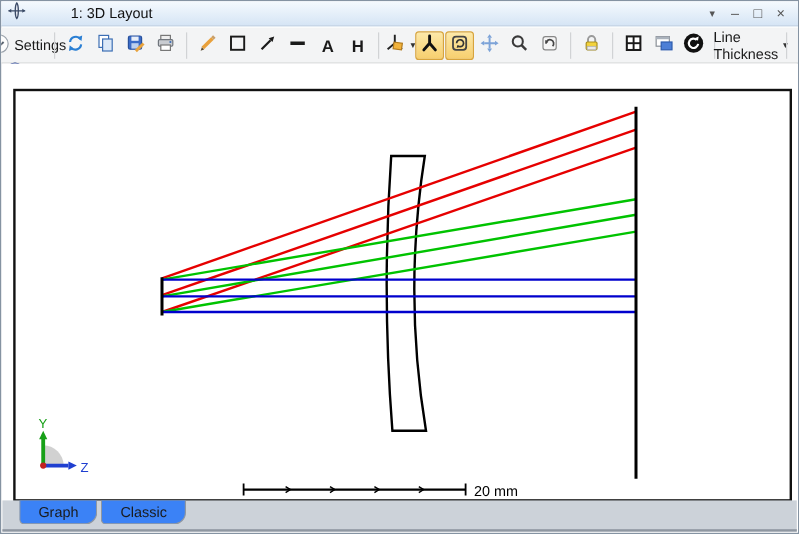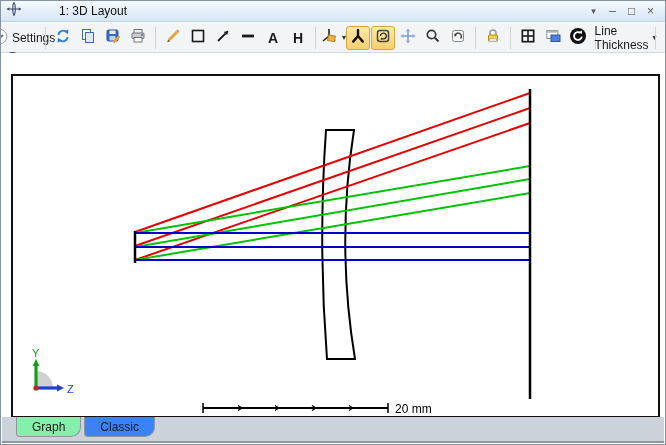--- a/index.html
+++ b/index.html
@@ -45,21 +45,21 @@
             border:2px solid #111; background:#fff; }
   .canvas svg { display:block; }
 
   
   .tabbar { position:absolute; left:1px; right:1px; bottom:1px; height:26px;
             background:#ccd2d9; border-bottom:2px solid #8f97a1;
             display:flex; align-items:flex-start; padding-left:14px; }
   .tab { height:20px; padding:0 15px; display:flex; align-items:center;
          font-size:12px; color:#1a1a1a; border:1px solid #8f97a1; border-top:none;
          border-radius:0 0 10px 4px; margin-right:3px; background:#3b82f6; }
-  .tab.active { background:#86efac; }
+  .tab.active { background:#3b82f6; }
 </style>
 </head>
 <body>
 
 <div class="window">
 
   <div class="titlebar">
     <span>
       <svg width="16" height="16" viewBox="0 0 16 16">
         <path d="M8 1.5c1.7 1.9 1.7 11.1 0 13-1.7-1.9-1.7-11.1 0-13z" fill="#e8ecf4" stroke="#3a4a66" stroke-width="1.1"></path>

